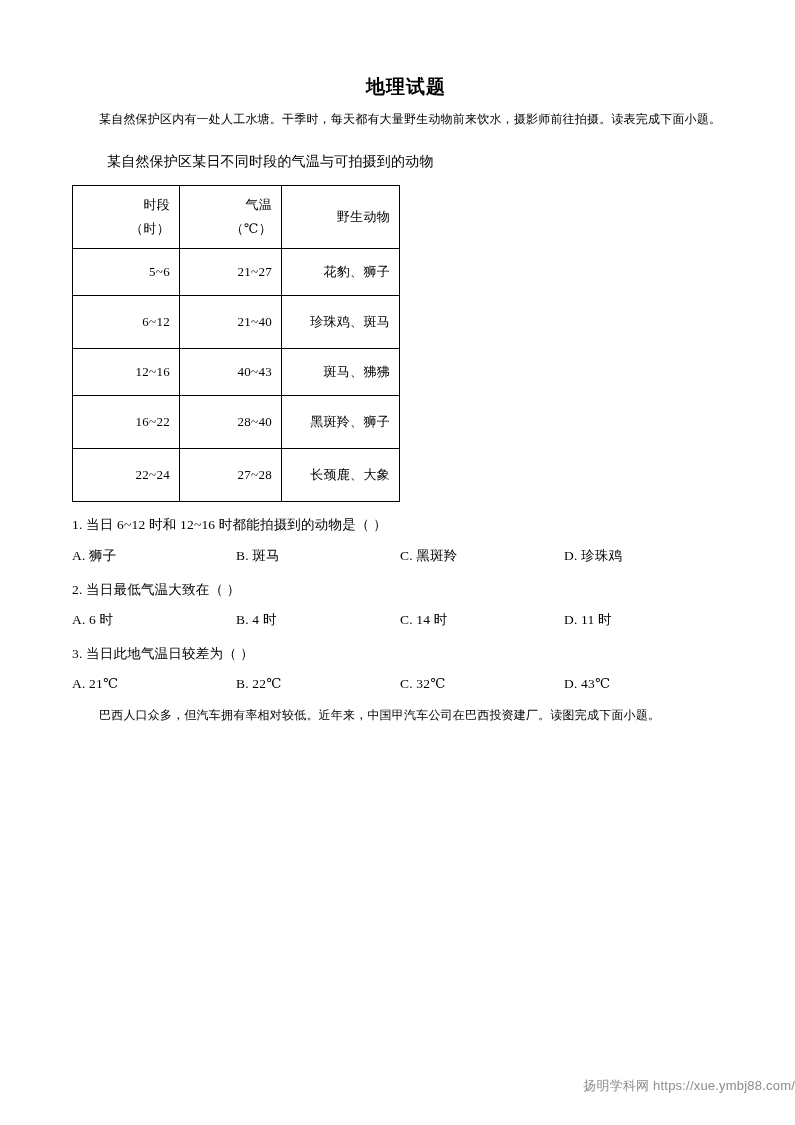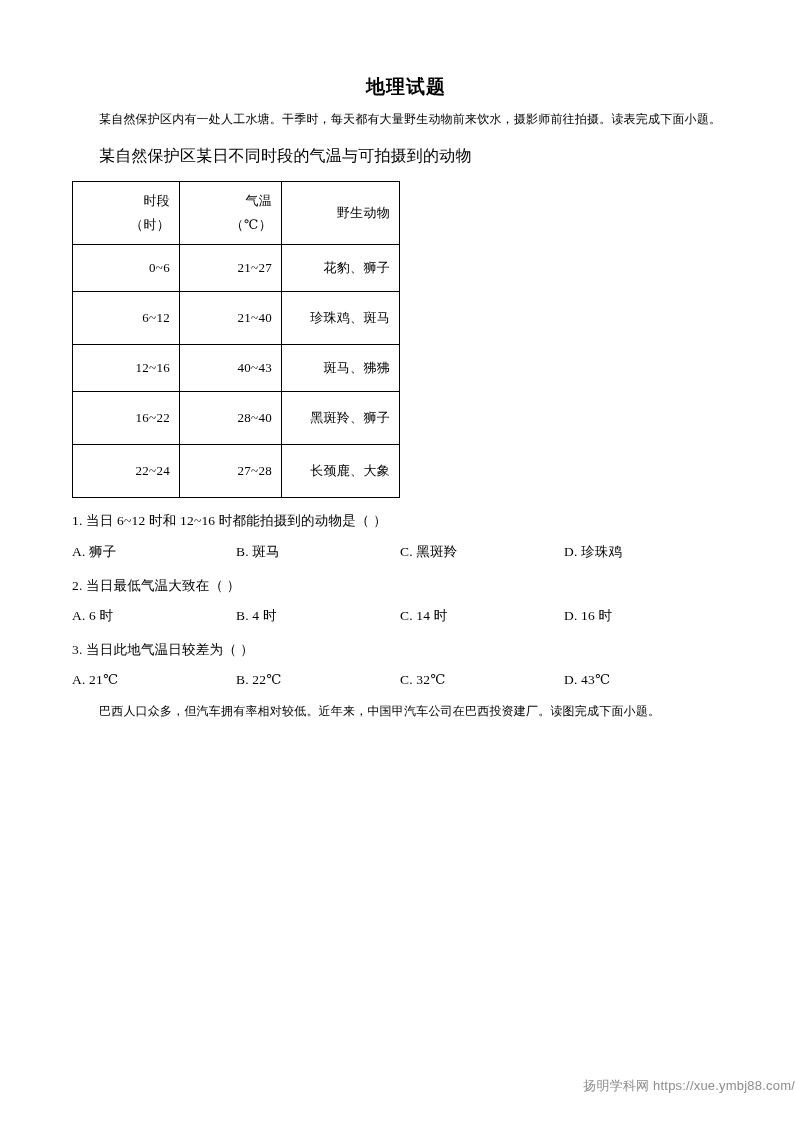--- a/index.html
+++ b/index.html
@@ -60,23 +60,23 @@
     line-height: 2.05;
     margin: 0;
     padding-top: 8px;
     text-indent: 27px;
     text-align: justify;
     letter-spacing: 0.2px;
   }
 
   
   .table-caption {
-    font-size: 16px;
+    font-size: 14px;
     line-height: 2.0;
-    margin: 0;
+    margin: 8px;
     padding-top: 9px;
     text-indent: 27px;
     letter-spacing: 0.2px;
   }
 
   
   .data-table {
     border-collapse: collapse;
     margin-top: 9px;
     table-layout: fixed;
@@ -161,21 +161,21 @@
           <td class="col-temp head-cell">
             <span>气温</span><br>
             <span>（℃）</span>
           </td>
           <td class="col-animals head-cell">
             <span>野生动物</span>
           </td>
         </tr>
 
         <tr class="body-row">
-          <td class="col-period">0~6</td>
+          <td class="col-period">5~6</td>
           <td class="col-temp">21~27</td>
           <td class="col-animals">花豹、狮子</td>
         </tr>
 
         <tr class="body-row tall">
           <td class="col-period">6~12</td>
           <td class="col-temp">21~40</td>
           <td class="col-animals">珍珠鸡、斑马</td>
         </tr>
 
@@ -205,21 +205,21 @@
       <span class="opt">B. 斑马</span>
       <span class="opt">C. 黑斑羚</span>
       <span class="opt">D. 珍珠鸡</span>
     </div>
 
     <p class="question">2. 当日最低气温大致在（  ）</p>
     <div class="options">
       <span class="opt">A. 6 时</span>
       <span class="opt">B. 4 时</span>
       <span class="opt">C. 14 时</span>
-      <span class="opt">D. 16 时</span>
+      <span class="opt">D. 11 时</span>
     </div>
 
     <p class="question">3. 当日此地气温日较差为（  ）</p>
     <div class="options">
       <span class="opt">A. 21℃</span>
       <span class="opt">B. 22℃</span>
       <span class="opt">C. 32℃</span>
       <span class="opt">D. 43℃</span>
     </div>
 

